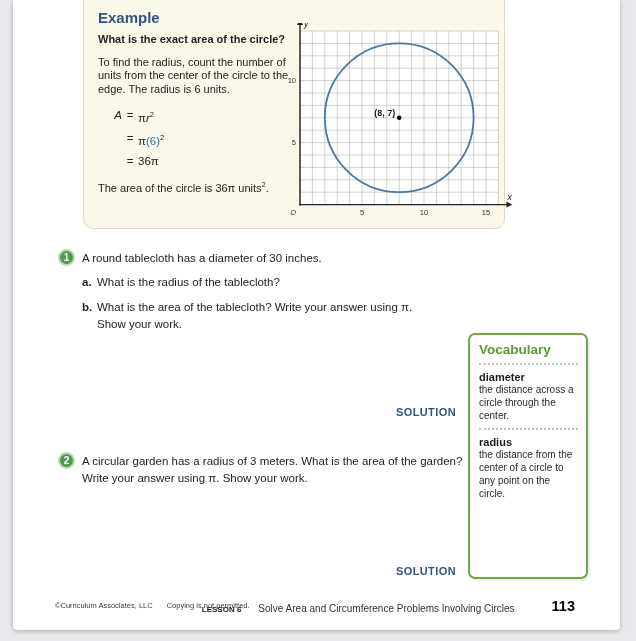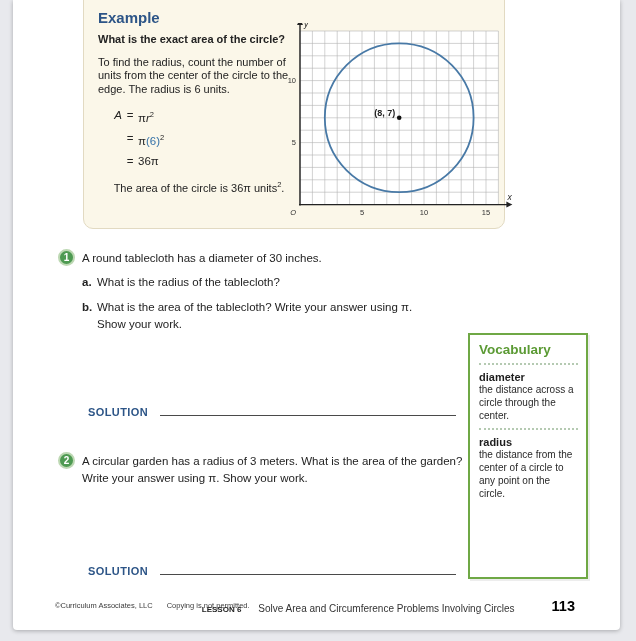--- a/index.html
+++ b/index.html
@@ -14,39 +14,39 @@
   .ex-title { margin:20px 0 0 14px; font-size:15px; font-weight:bold; color:#2d5587; }
   .ex-col { position:absolute; left:14px; top:44px; width:202px; font-size:11px; color:#232323; line-height:13.5px; }
   .ex-q { font-weight:bold; white-space:nowrap; margin-bottom:9px; }
   .ex-p { margin-bottom:9px; }
   .eq { margin:2px 0 7px 10px; }
   .eq-row { display:flex; line-height:20px; font-size:11.5px; }
   .eq-lhs { width:14px; text-align:right; font-style:italic; }
   .eq-sign { width:16px; text-align:center; }
   sup { font-size:7.5px; }
   .hl { color:#3572a8; }
-  .nowrap { white-space:nowrap;text-align:center; }
+  .nowrap { white-space:nowrap; }
   .grid-wrap { position:absolute; left:202px; top:34px; width:234px; height:200px; }
   .grid-wrap svg { font-family:"Liberation Sans", sans-serif; }
 
   
   .q-badge { position:absolute; width:17px; height:17px; border-radius:50%; background:#4e9a52;
              border:2px solid #bdd8b3; color:#fff; font-size:10px; font-weight:bold;
              display:flex; align-items:center; justify-content:center; }
   .q-text { position:absolute; font-size:11.5px; color:#232323; line-height:16.5px; }
   .sub { position:absolute; display:flex; font-size:11.5px; color:#232323; line-height:16.5px; }
   .sub-label { font-weight:bold; width:15px; }
 
-  .sol-row { position:absolute; display:flex; align-items:flex-end; height:14px; width:368px; left:75px; }
+  .sol-row { position:absolute; display:flex; align-items:flex-end; height:14px; width:368px; left:75px;flex-direction:column; }
   .sol-label { font-size:11px; font-weight:bold; color:#2d5587; letter-spacing:.4px; line-height:14px; }
   .sol-line { flex:1; border-bottom:1.2px solid #4a4a4a; margin:0 0 3px 12px; }
 
   
   .vocab { position:absolute; left:455px; top:333px; width:120px; height:246px; background:#fff;
-           border:2px solid #6fa845; border-radius:0; padding:7px 8px 6px 9px;
+           border:2px solid #6fa845; border-radius:7px; padding:7px 8px 6px 9px;
            box-shadow:2px 2px 0 rgba(0,0,0,.07); }
   .vocab-title { font-size:13.5px; font-weight:bold; color:#5b9a34; margin-bottom:5px; }
   .vocab-term { font-size:11px; font-weight:bold; color:#1e1e1e; margin-bottom:1px; }
   .vocab-def { font-size:10px; color:#2a2a2a; line-height:12.8px; }
   .vocab-sep { border-bottom:2px dotted #b5cab2; margin:6px 0 6px 0; }
 
   
   .footer-left { position:absolute; left:42px; top:601px; font-size:7.5px; color:#3c3c3c; }
   .footer-left span { margin-right:14px; }
   .footer-right { position:absolute; right:45px; top:598px; display:flex; align-items:flex-end; gap:17px; }

